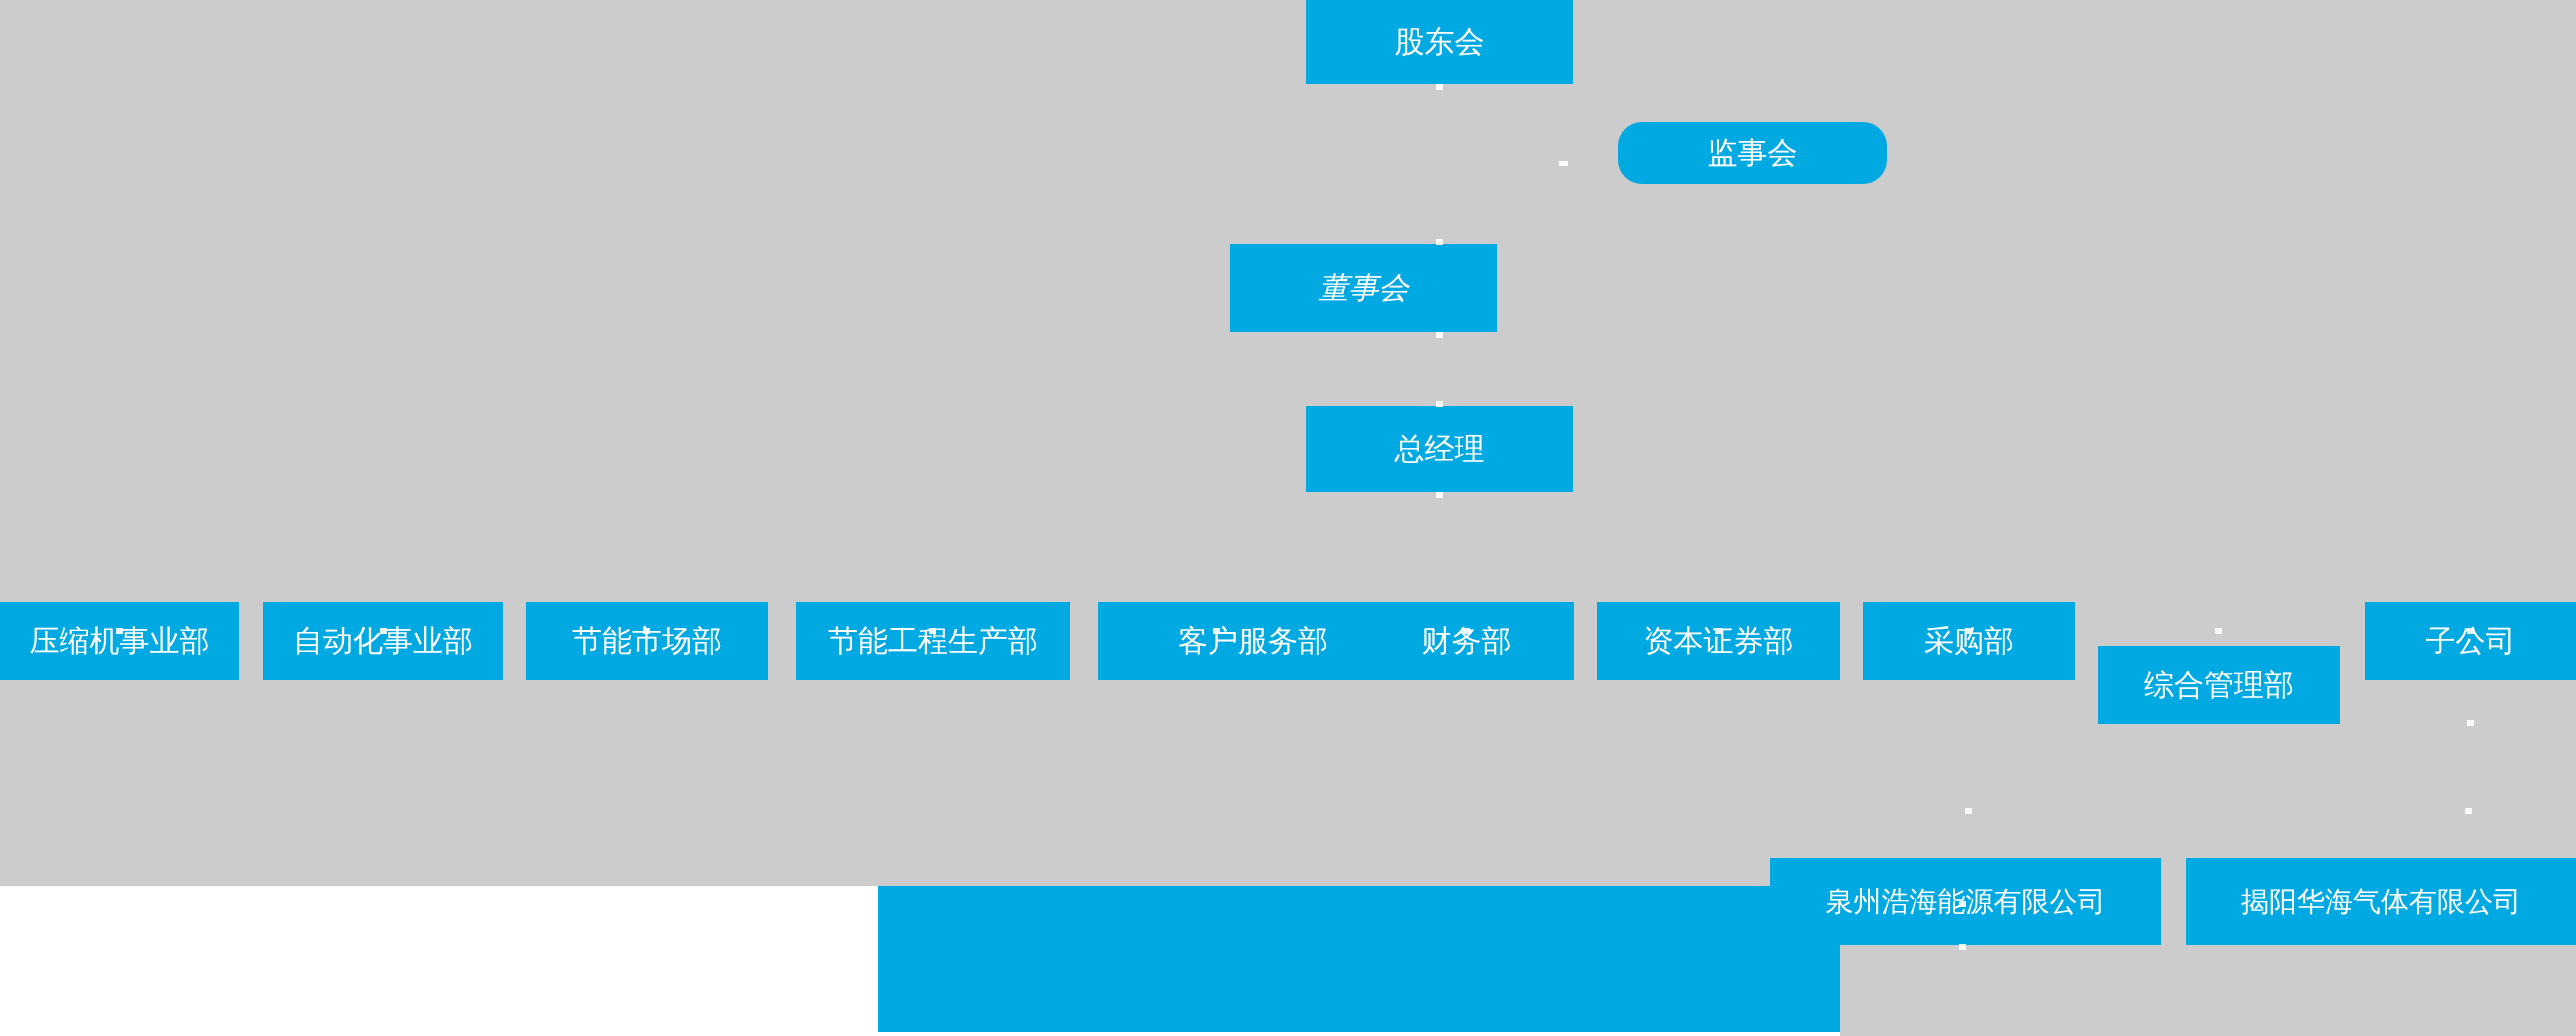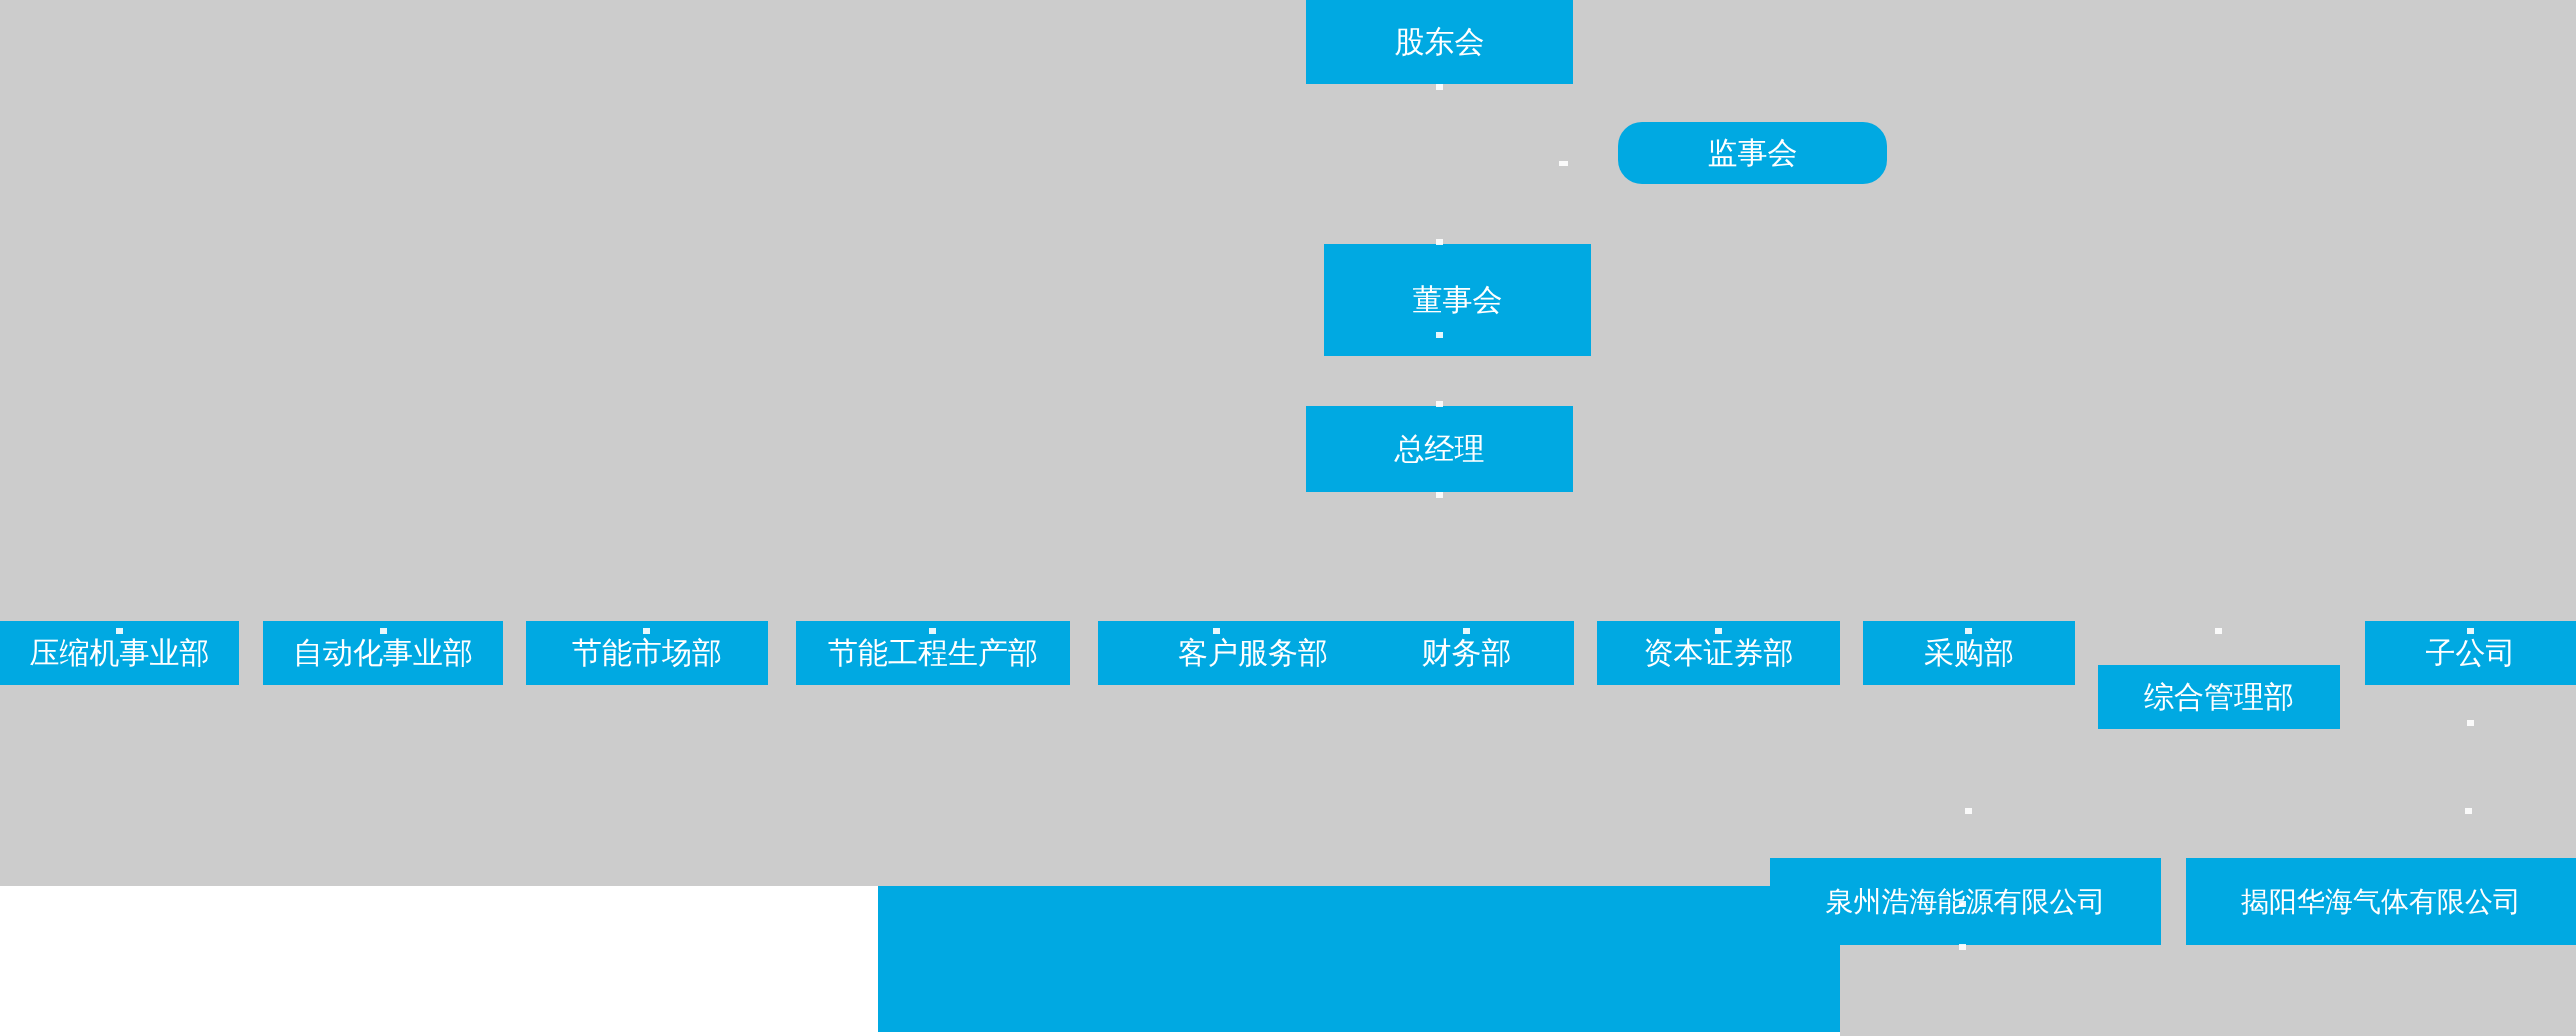--- a/index.html
+++ b/index.html
@@ -36,25 +36,25 @@
     color: var(--c-node-text, #ffffff);
     display: flex; align-items: center; justify-content: center;
     font-size: 30px; line-height: 1; white-space: nowrap;
     z-index: 2;
   }
   .node.sub { font-size: 28px; margin-top: 44px; }
 
   
   .pos-shareholders { left: 1306px; top: 0;     width: 267px; height: 84px; }
   .pos-supervisory  { left: 1618px; top: 122px; width: 269px; height: 62px; border-radius: 24px; }
-  .pos-board        { left: 1324px; top: 244px; width: 267px; height: 112px; }
+  .pos-board        { left: 1230px; top: 244px; width: 267px; height: 88px; font-style: italic; }
   .pos-gm           { left: 1306px; top: 406px; width: 267px; height: 86px; justify-content: center; }
 
   
-  .dept { top: 621px; height: 64px; }
+  .dept { top: 602px; height: 78px; }
   .d1  { left: 0;      width: 239px; }
   .d2  { left: 263px;  width: 240px; }
   .d3  { left: 526px;  width: 242px; }
   .d4  { left: 796px;  width: 274px; }
   .d5  { left: 1098px; width: 238px; padding-left: 36px; }
   .d6  { left: 1359px; width: 215px; }
   .d7  { left: 1597px; width: 243px; }
   .d8  { left: 1863px; width: 212px; }
   .d9  { left: 2098px; width: 242px; margin-top: 44px; }
   .d10 { left: 2365px; width: 211px; }

